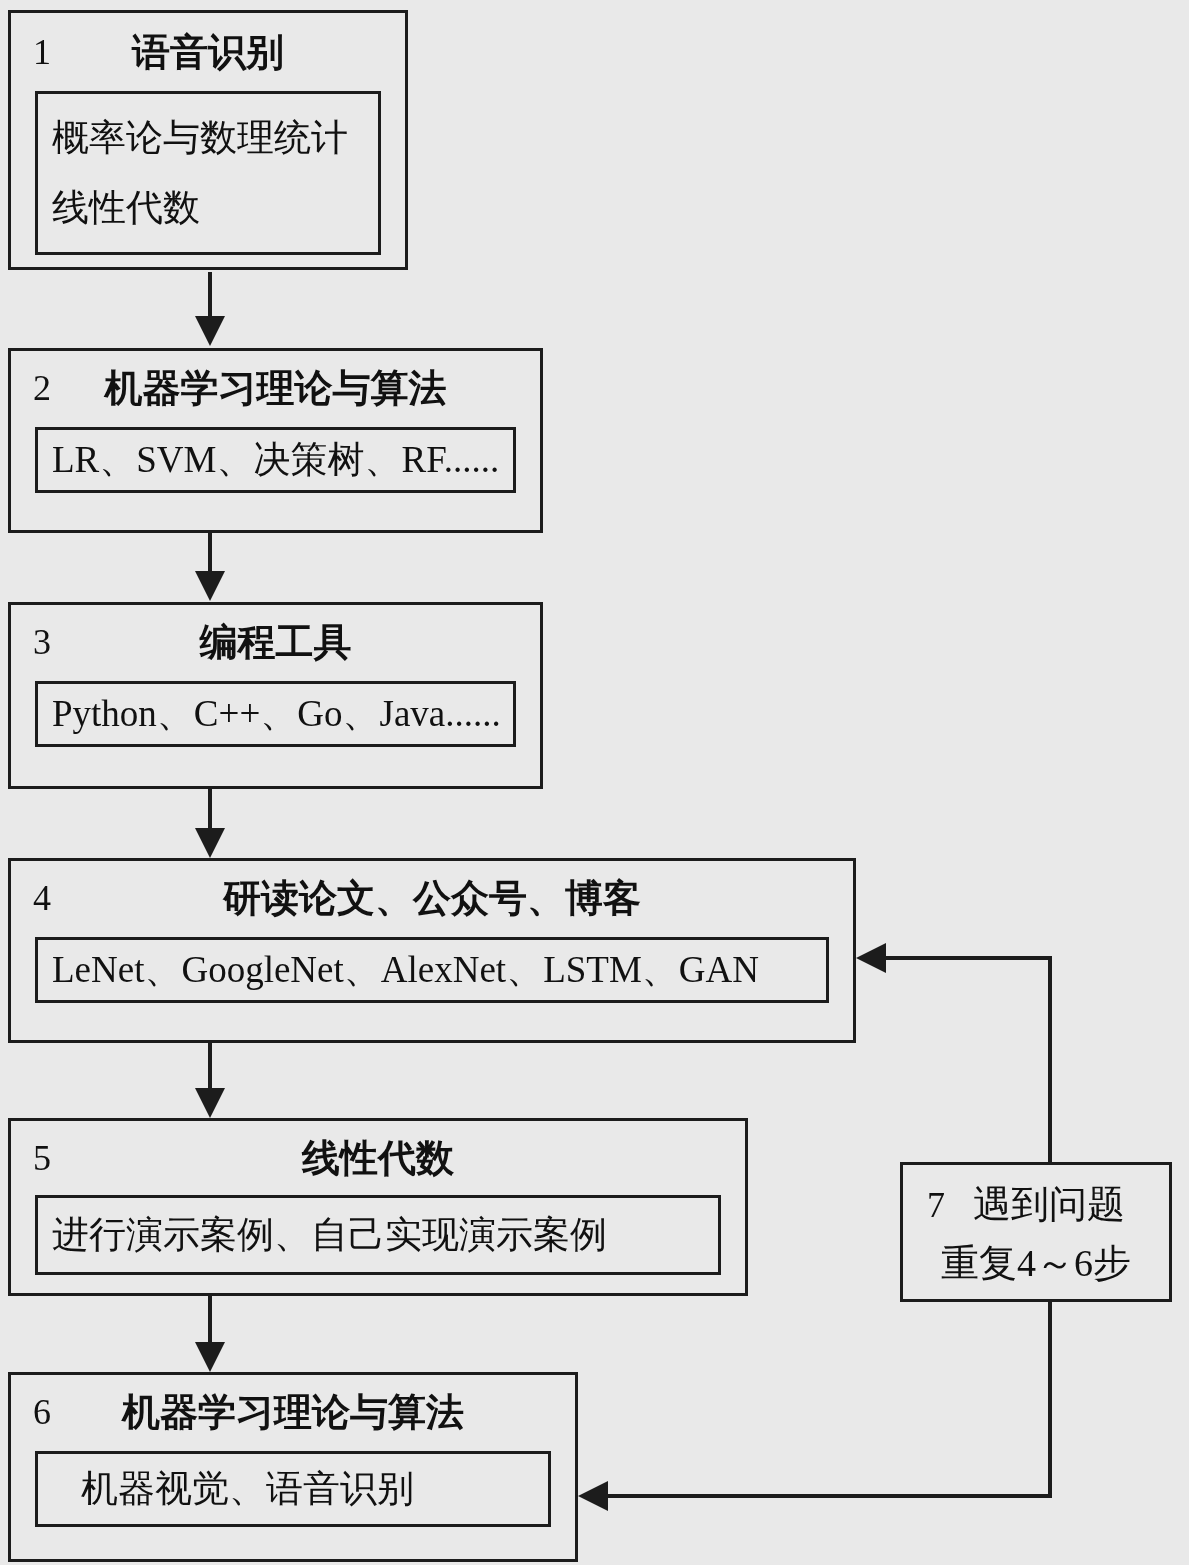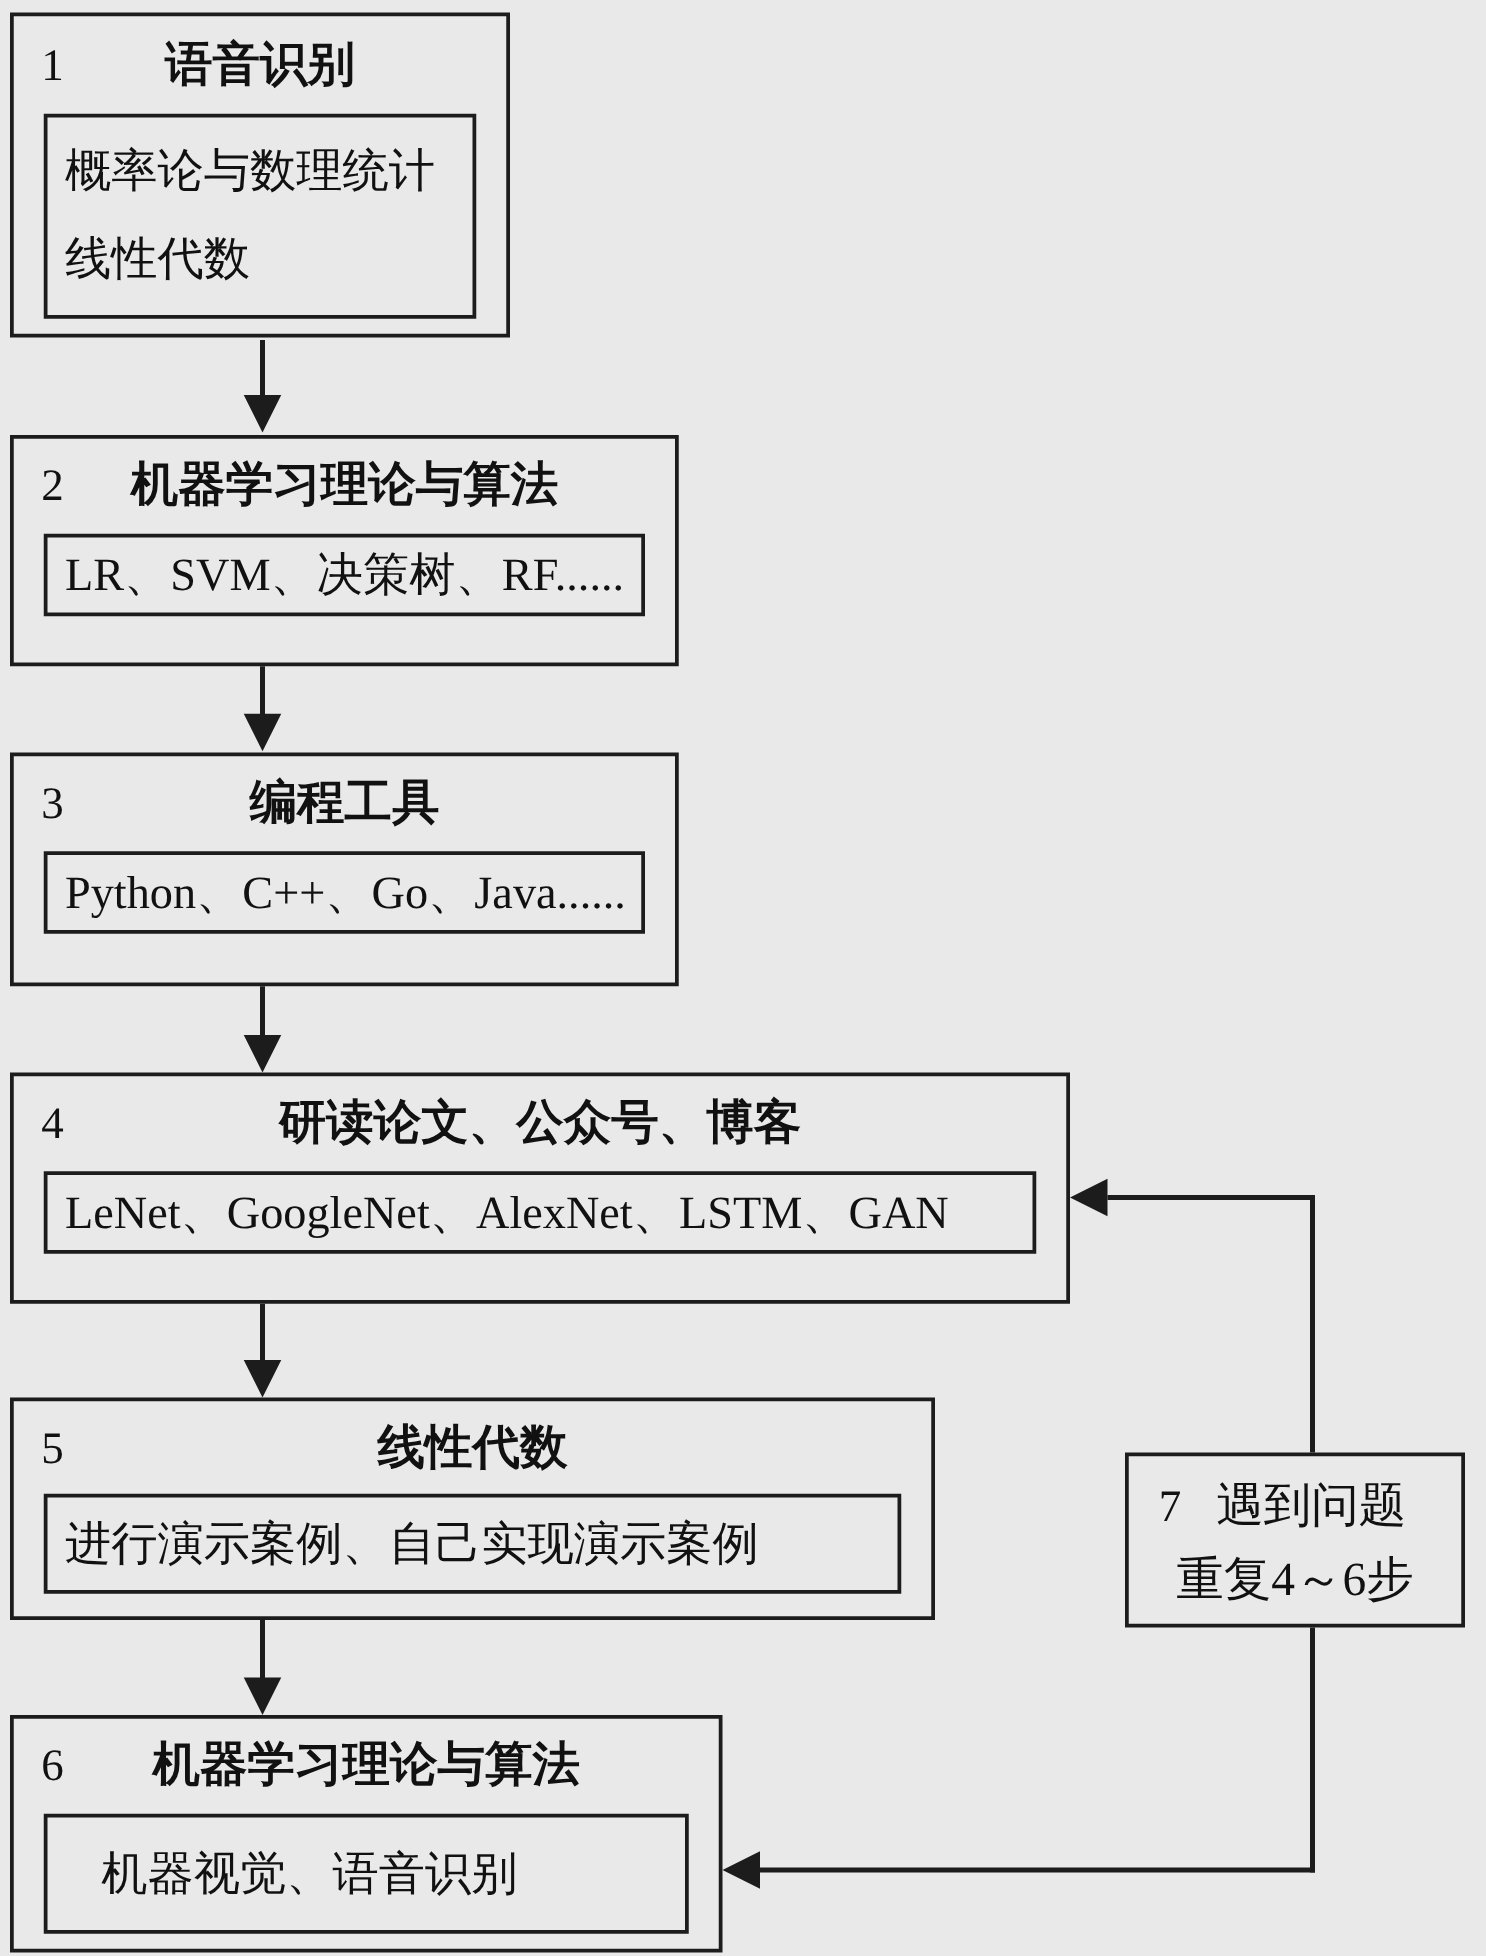--- a/index.html
+++ b/index.html
@@ -55,21 +55,21 @@
   .box3 { left: 8px;  top: 602px;  width: 535px; height: 187px; }
   .box4 { left: 8px;  top: 858px;  width: 848px; height: 185px; }
   .box5 { left: 8px;  top: 1118px; width: 740px; height: 178px; }
   .box6 { left: 8px;  top: 1372px; width: 570px; height: 190px; }
 
   .box2 .box-header, .box3 .box-header, .box4 .box-header,
   .box5 .box-header, .box6 .box-header { margin-top: 16px; }
 
   .box2 .inner, .box3 .inner, .box4 .inner { top: 76px; height: 66px; }
   .box5 .inner { top: 74px; height: 80px; }
-  .box6 .inner { top: 76px; height: 96px; padding-left: 43px; }
+  .box6 .inner { top: 76px; height: 76px; padding-left: 43px; }
 
   .loop-box {
     left: 900px; top: 1162px; width: 272px; height: 140px;
     font-size: 38px;
   }
   .loop-line1 {
     display: flex;
     align-items: baseline;
     padding: 14px 0 0 24px;
   }

